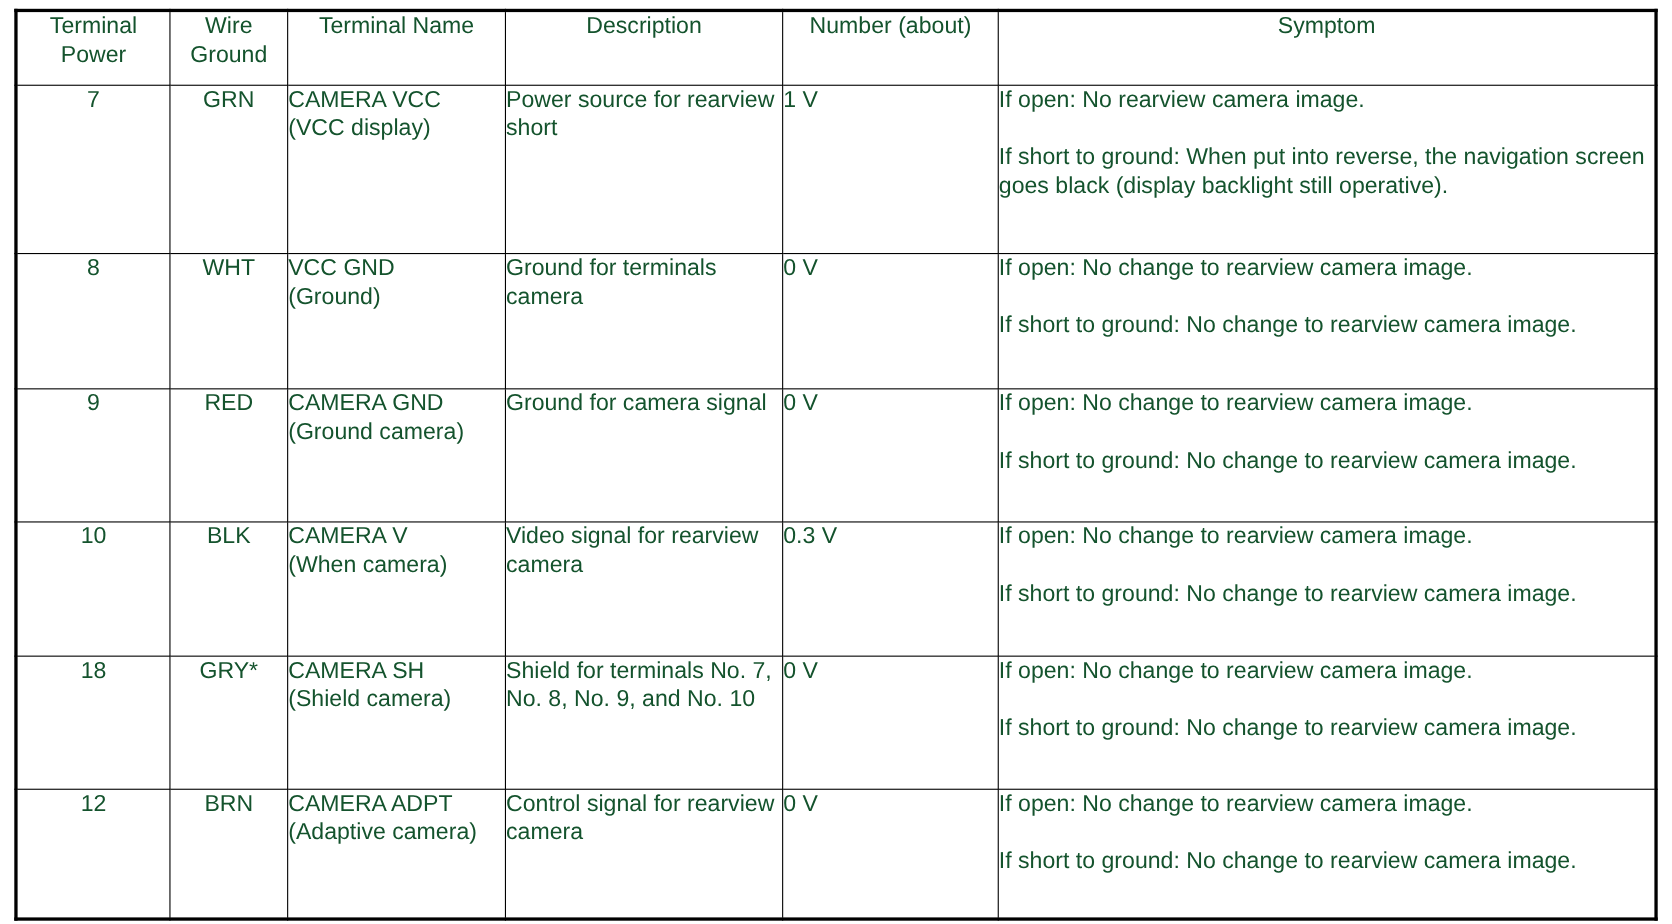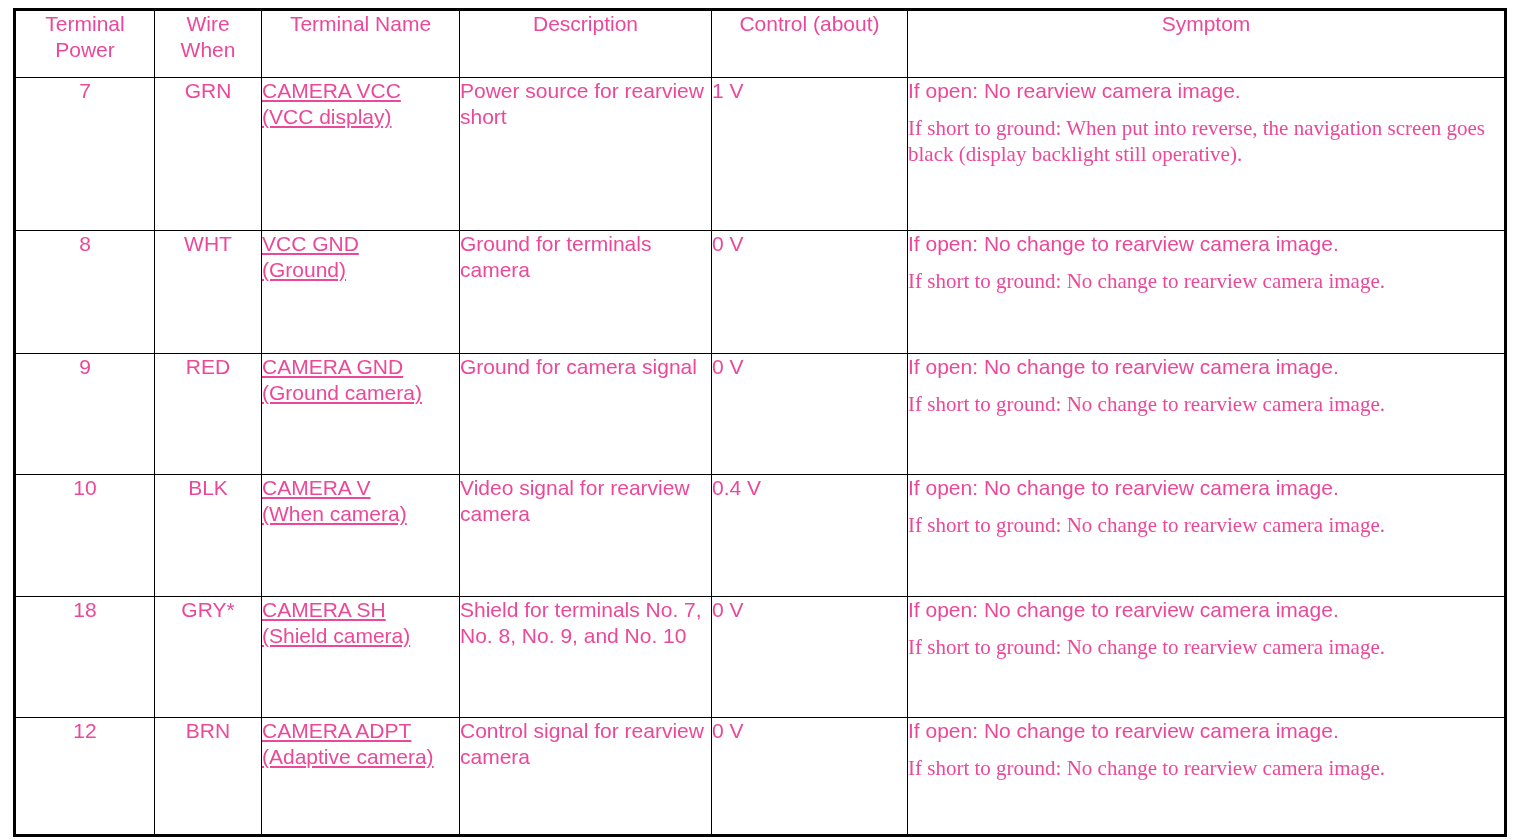--- a/index.html
+++ b/index.html
@@ -30,21 +30,21 @@
     background: #ffffff;
   }
   table.spec-table td,
   table.spec-table th {
     border: 1px solid #000000;
     padding: 0;
     vertical-align: top;
     font-weight: normal;
     font-size: 21px;
     line-height: 26px;
-    color: #ec4899;
+    color: #14532d;
   }
   
   table.spec-table {
     border: 3px solid #000000;
   }
   thead tr th {
     border-bottom: 3px solid #000000;
   }
   
   col.c-term   { width: 140px; }
@@ -67,22 +67,22 @@
   }
   td.center {
     text-align: center;
     padding-left: 0;
     padding-right: 0;
   }
   td.symptom {
     padding-left: 7px;
   }
   .para { margin: 0; }
-  .para + .para { margin-top: 11px; font-family: Liberation Serif, serif; }
-  .sub { display: block; text-decoration: underline; }
+  .para + .para { margin-top: 26px; }
+  .sub { display: block; }
 
   
   tr.r-7  td { height: 152px; }
   tr.r-8  td { height: 122px; }
   tr.r-9  td { height: 120px; }
   tr.r-10 td { height: 121px; }
   tr.r-11 td { height: 120px; }
   tr.r-12 td { height: 116px; }
 </style>
 </head>
@@ -100,30 +100,30 @@
       <col class="c-symp">
     </colgroup>
     <thead>
       <tr>
         <th class="hcell">
           <span class="hline">Terminal</span>
           <span class="hline">Power</span>
         </th>
         <th class="hcell">
           <span class="hline">Wire</span>
-          <span class="hline">When</span>
+          <span class="hline">Ground</span>
         </th>
         <th class="hcell">
           <span class="hline">Terminal Name</span>
         </th>
         <th class="hcell">
           <span class="hline">Description</span>
         </th>
         <th class="hcell">
-          <span class="hline">Control (about)</span>
+          <span class="hline">Number (about)</span>
         </th>
         <th class="hcell">
           <span class="hline">Symptom</span>
         </th>
       </tr>
     </thead>
     <tbody>
 
       <tr class="r-7">
         <td class="cell center">7</td>
@@ -171,21 +171,21 @@
       </tr>
 
       <tr class="r-10">
         <td class="cell center">10</td>
         <td class="cell center">BLK</td>
         <td class="cell">
           <span class="sub">CAMERA V</span>
           <span class="sub">(When camera)</span>
         </td>
         <td class="cell">Video signal for rearview camera</td>
-        <td class="cell">0.4 V</td>
+        <td class="cell">0.3 V</td>
         <td class="cell symptom">
           <p class="para">If open: No change to rearview camera image.</p>
           <p class="para">If short to ground: No change to rearview camera image.</p>
         </td>
       </tr>
 
       <tr class="r-11">
         <td class="cell center">18</td>
         <td class="cell center">GRY*</td>
         <td class="cell">

